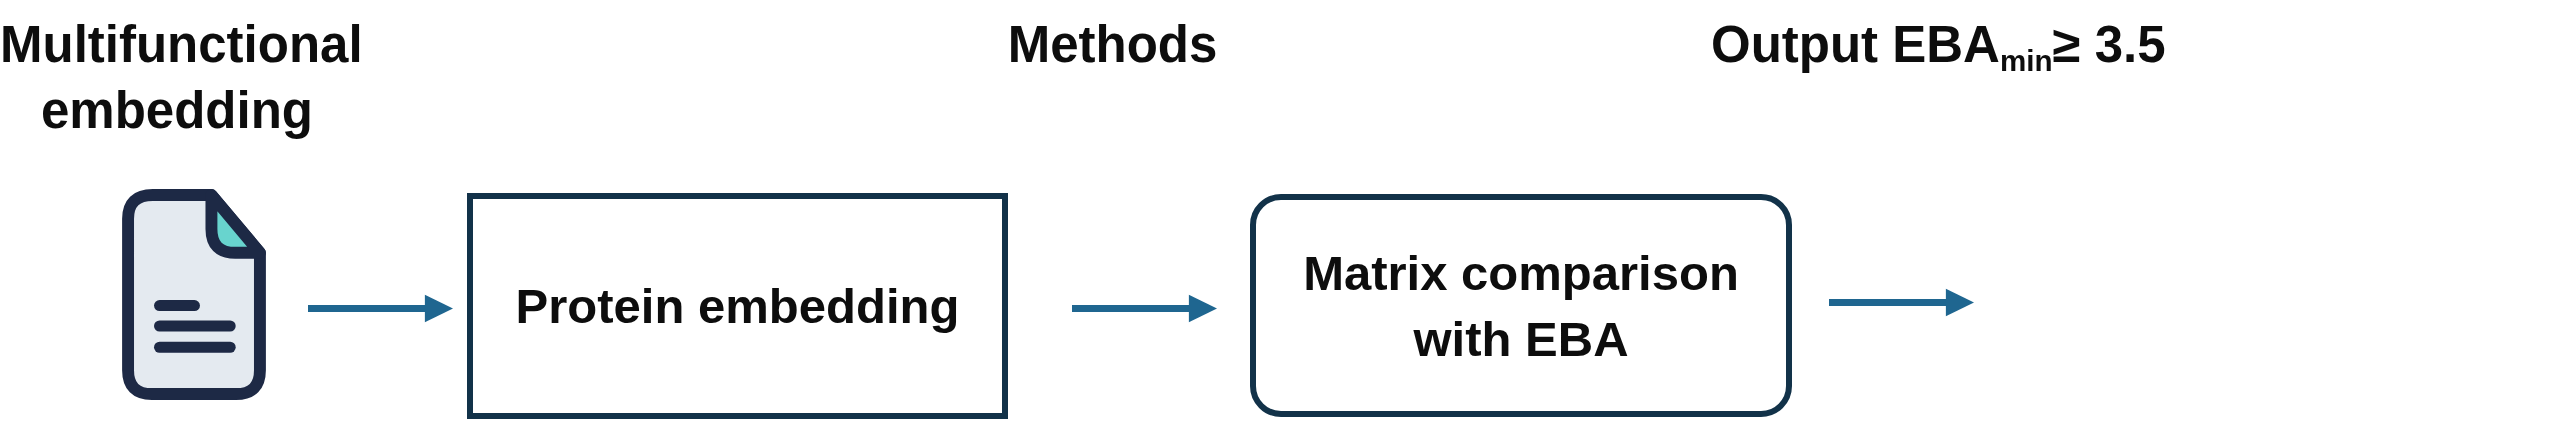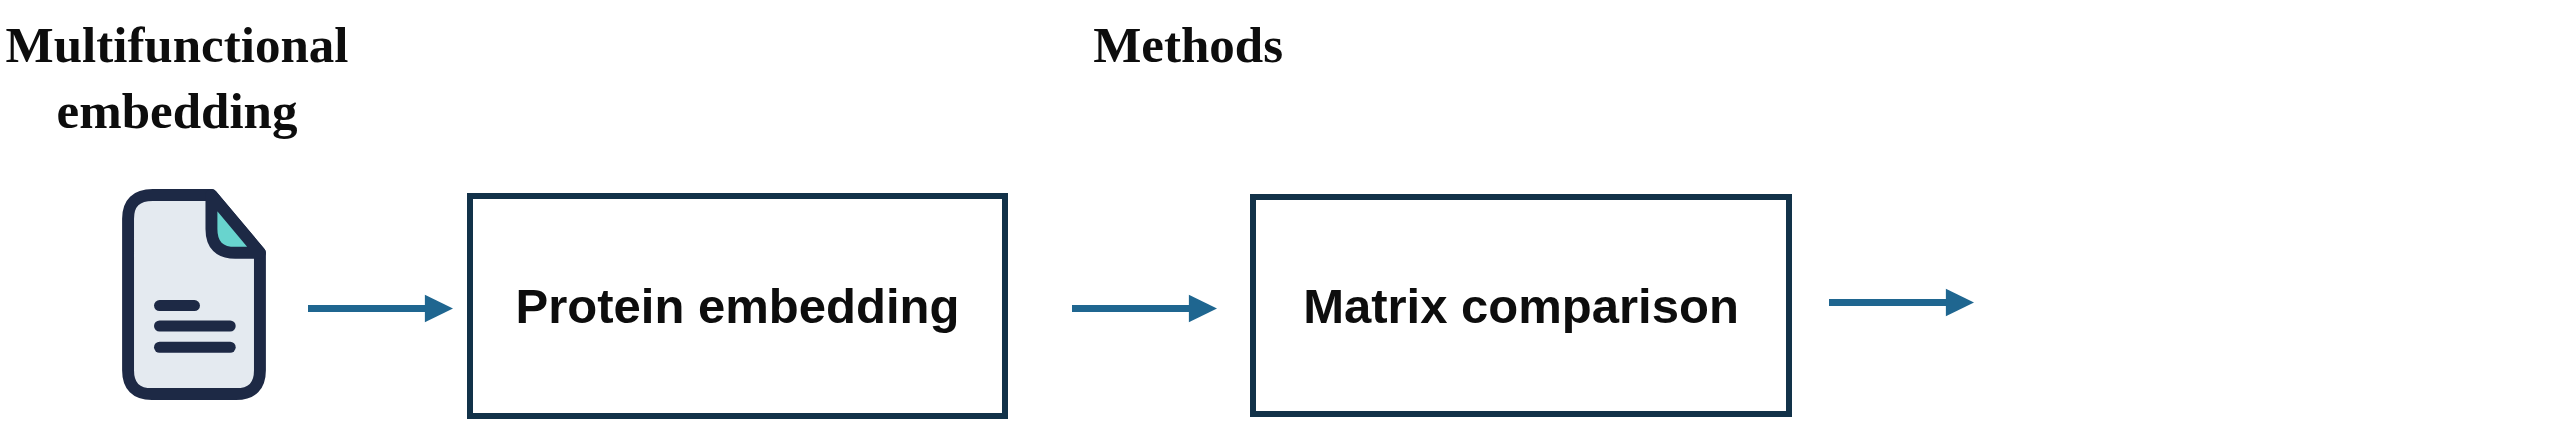--- a/index.html
+++ b/index.html
@@ -5,38 +5,37 @@
   html,body{margin:0;padding:0;}
   body{
     width:2576px;height:445px;background:#ffffff;
     font-family:"Liberation Sans",sans-serif;
   }
   .canvas{position:relative;width:2576px;height:445px;background:var(--page-bg,#ffffff);overflow:hidden;}
 
   .heading{
     position:absolute;font-weight:700;font-size:51px;line-height:66px;
     color:var(--heading-text,#0d0d0d);
-    font-family:Liberation Serif, serif;
   }
   .heading-input{left:0;top:12px;width:354px;text-align:center;}
-  .heading-methods{left:942px;top:12px;width:341px;text-align:right;}
+  .heading-methods{left:942px;top:12px;width:341px;text-align:center;}
   .heading-output{left:1711px;top:12px;white-space:nowrap;}
   .subscript{font-size:0.58em;line-height:0;vertical-align:-0.32em;font-weight:700;}
 
   .flow-node{
     position:absolute;box-sizing:border-box;
     border:6.8px solid var(--box-border,#123249);
     background:var(--box-fill,#ffffff);
     display:flex;flex-direction:column;align-items:center;justify-content:center;
     font-weight:700;font-size:49px;line-height:66px;text-align:center;
     color:var(--box-text,#0d0d0d);
   }
   .flow-node span:empty{display:none;}
   .node-1{left:467px;top:193px;width:541px;height:226px;}
-  .node-2{left:1250px;top:194px;width:542px;height:223px;}
+  .node-2{left:1250px;top:194px;width:542px;height:223px;border-radius:31px;}
   .node-3{left:2008px;top:194px;width:539px;height:225px;}
 
   .doc-icon{position:absolute;left:122px;top:189px;}
   .doc-page{fill:var(--doc-fill,#e4eaf0);stroke:var(--doc-outline,#1d2945);stroke-width:14;stroke-linejoin:round;}
   .doc-fold{fill:var(--doc-fold,#68d4ce);stroke:var(--doc-outline,#1d2945);stroke-width:14;stroke-linejoin:round;}
   .doc-line{stroke:var(--doc-outline,#1d2945);stroke-width:13;stroke-linecap:round;}
 
   .arrow{position:absolute;}
   .arrow-1{left:308px;top:293px;}
   .arrow-2{left:1072px;top:293px;}
@@ -49,20 +48,21 @@
 
 <div class="canvas">
 
   <div class="heading heading-input">
     <div>Multifunctional</div>
     <div>embedding</div>
   </div>
 
   <div class="heading heading-methods">Methods</div>
 
+  <div class="heading heading-output"><span>Output EBA</span><sub class="subscript">min</sub><span>≥ 3.5</span></div>
 
   <svg class="doc-icon" width="144" height="211" viewBox="0 0 169 248">
     <path class="doc-page" d="M36 7 L105 7 L162 75 L162 213 Q162 241 134 241 L35 241 Q7 241 7 213 L7 35 Q7 7 36 7 Z"></path>
     <path class="doc-fold" d="M105 7 L105 47 Q105 75 133 75 L162 75 Z"></path>
     <line class="doc-line" x1="44" y1="137" x2="85" y2="137"></line>
     <line class="doc-line" x1="44" y1="161" x2="127" y2="161"></line>
     <line class="doc-line" x1="44" y1="186" x2="127" y2="186"></line>
   </svg>
 
   <svg class="arrow arrow-1" width="145" height="31" viewBox="0 0 170 36">
@@ -74,20 +74,21 @@
     <span>Protein embedding</span>
   </div>
 
   <svg class="arrow arrow-2" width="145" height="31" viewBox="0 0 170 36">
     <line class="arrow-line" x1="0" y1="18" x2="140" y2="18"></line>
     <polygon class="arrow-head" points="137,2 170,18 137,34"></polygon>
   </svg>
 
   <div class="flow-node node-2">
     <span>Matrix comparison</span>
+    <span>with EBA</span>
   </div>
 
   <svg class="arrow arrow-3" width="145" height="31" viewBox="0 0 170 36">
     <line class="arrow-line" x1="0" y1="18" x2="140" y2="18"></line>
     <polygon class="arrow-head" points="137,2 170,18 137,34"></polygon>
   </svg>
 
 
 </div>
 

